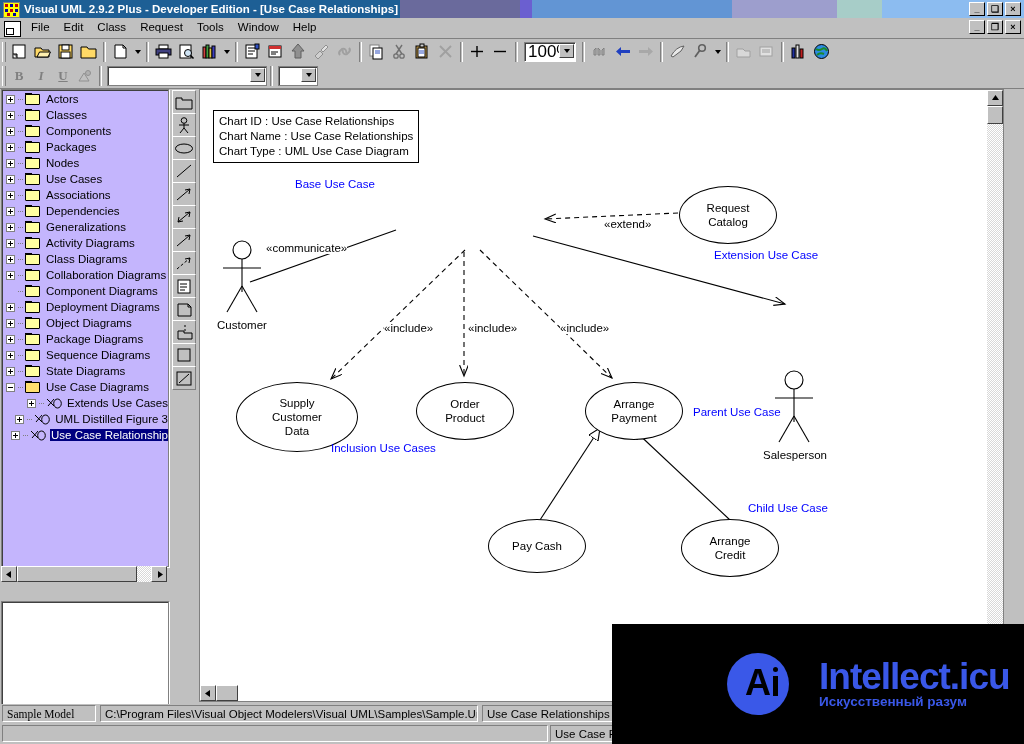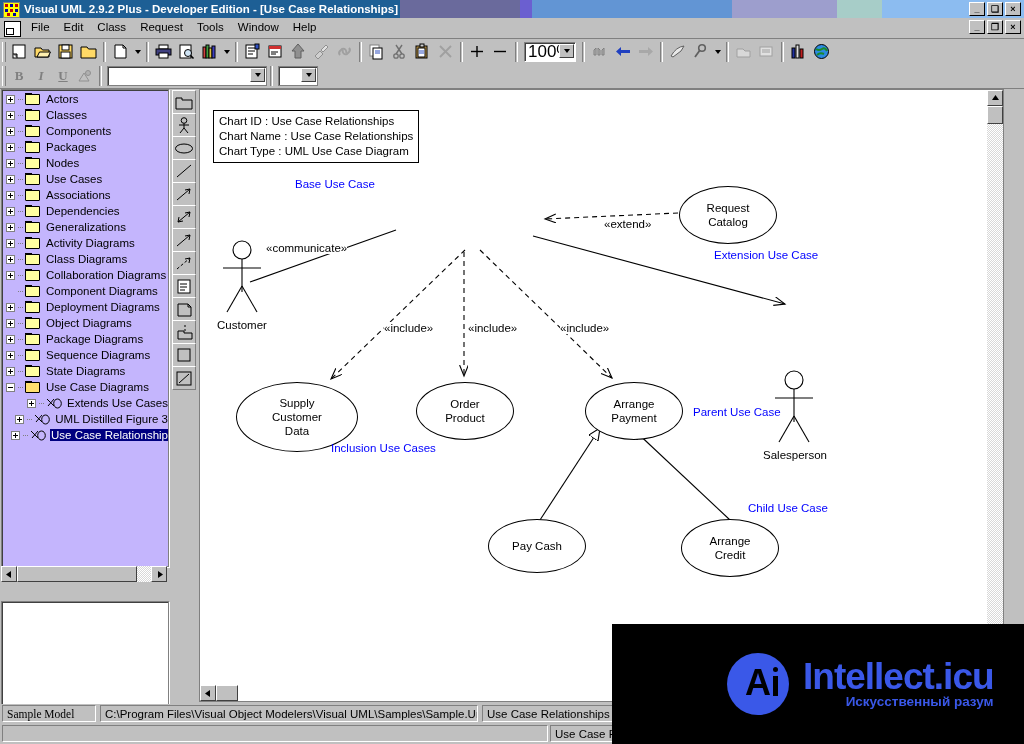--- a/index.html
+++ b/index.html
@@ -157,21 +157,21 @@
   
   .watermark{position:absolute;left:612px;top:624px;width:412px;height:120px;
              background:#000;display:flex;align-items:center;}
   .wm-inner{display:flex;align-items:center;margin-left:115px;}
   .wm-circle{width:62px;height:62px;border-radius:50%;background:#3a58e8;
              position:relative;flex:0 0 auto;display:flex;align-items:center;justify-content:center;}
   .wm-a{font-size:36px;font-weight:bold;color:#000;line-height:1;
         font-family:"Liberation Sans",sans-serif;margin-top:-2px;}
   .wm-i{position:absolute;right:11px;top:14px;width:5px;height:5px;border-radius:50%;background:#000;}
   .wm-i2{position:absolute;right:11px;top:23px;width:5px;height:20px;background:#000;}
-  .wm-text{margin-left:14px;text-align:right;}
+  .wm-text{margin-left:30px;}
   .wm-main{color:#3a58e8;font-size:37px;font-weight:bold;line-height:0.95;
            font-family:"Liberation Sans",sans-serif;letter-spacing:-1px;}
   .wm-sub{color:#3a58e8;font-size:13.5px;font-weight:bold;line-height:1.1;margin-top:1px;
           font-family:"Liberation Sans",sans-serif;}
 </style>
 </head>
 <body>
 
 <div class="app">
 

